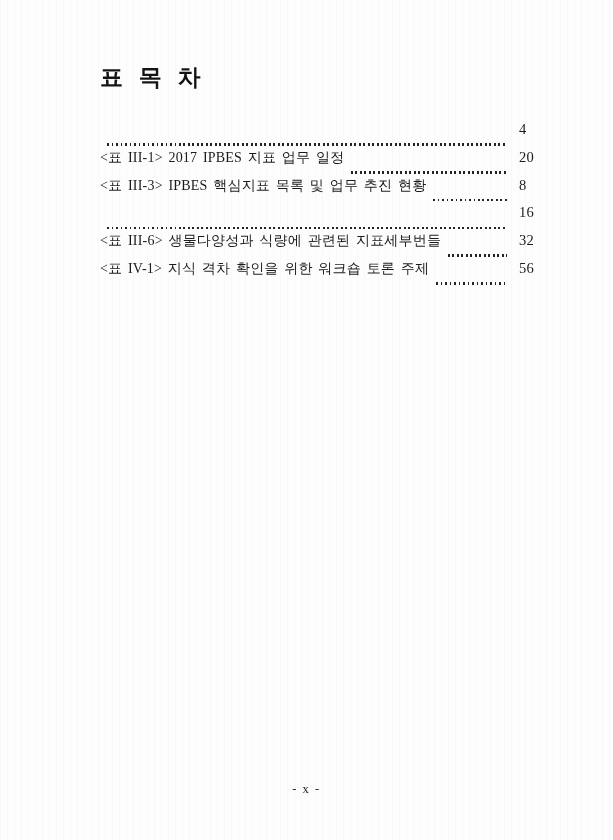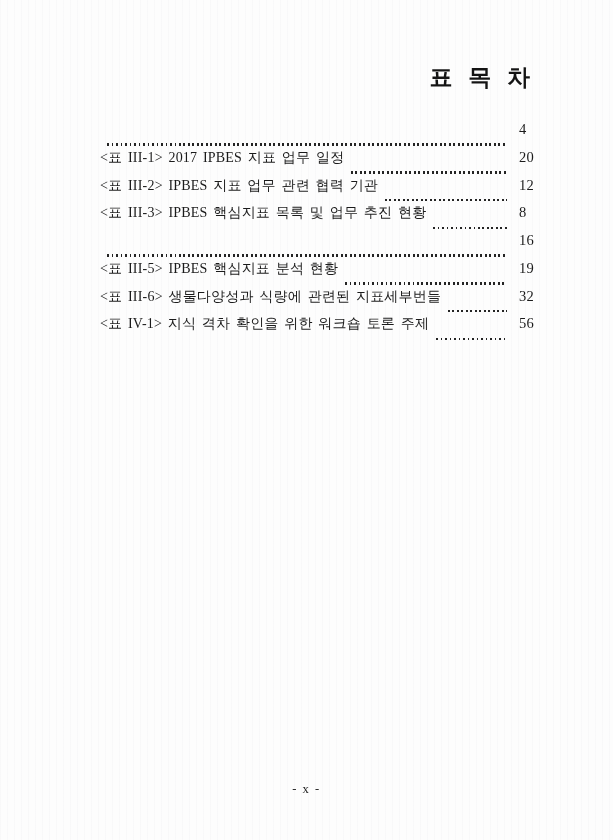--- a/index.html
+++ b/index.html
@@ -22,21 +22,21 @@
       repeating-linear-gradient(90deg,
         rgba(190,190,200,0.07) 0px, rgba(190,190,200,0.07) 1px,
         rgba(0,0,0,0) 1px, rgba(0,0,0,0) 7px),
       #fdfdfd;
   }
   .doc-title {
     position: absolute;
     top: 62px;
     left: 100px;
     width: 435px;
-    text-align: right;
+    text-align: left;
     font-size: 23px;
     font-weight: bold;
     letter-spacing: 5px;
     color: #141414;
     white-space: nowrap;
   }
   .toc {
     position: absolute;
     top: 121px;
     left: 100px;
@@ -97,42 +97,32 @@
       <span class="toc-leader"></span>
       <span class="toc-page">4</span>
     </div>
 
     <div class="toc-row">
       <span class="toc-label">&lt;표 III-1&gt; 2017 IPBES 지표 업무 일정</span>
       <span class="toc-leader"></span>
       <span class="toc-page">20</span>
     </div>
 
-    <div class="toc-row">
-      <span class="toc-label">&lt;표 III-2&gt; IPBES 지표 업무 관련 협력 기관</span>
-      <span class="toc-leader"></span>
-      <span class="toc-page">12</span>
-    </div>
 
     <div class="toc-row">
       <span class="toc-label">&lt;표 III-3&gt; IPBES 핵심지표 목록 및 업무 추진 현황</span>
       <span class="toc-leader"></span>
       <span class="toc-page">8</span>
     </div>
 
     <div class="toc-row">
       <span class="toc-leader"></span>
       <span class="toc-page">16</span>
     </div>
 
-    <div class="toc-row">
-      <span class="toc-label">&lt;표 III-5&gt; IPBES 핵심지표 분석 현황</span>
-      <span class="toc-leader"></span>
-      <span class="toc-page">19</span>
-    </div>
 
     <div class="toc-row">
       <span class="toc-label">&lt;표 III-6&gt; 생물다양성과 식량에 관련된 지표세부번들</span>
       <span class="toc-leader"></span>
       <span class="toc-page">32</span>
     </div>
 
     <div class="toc-row">
       <span class="toc-label">&lt;표 IV-1&gt; 지식 격차 확인을 위한 워크숍 토론 주제</span>
       <span class="toc-leader"></span>

